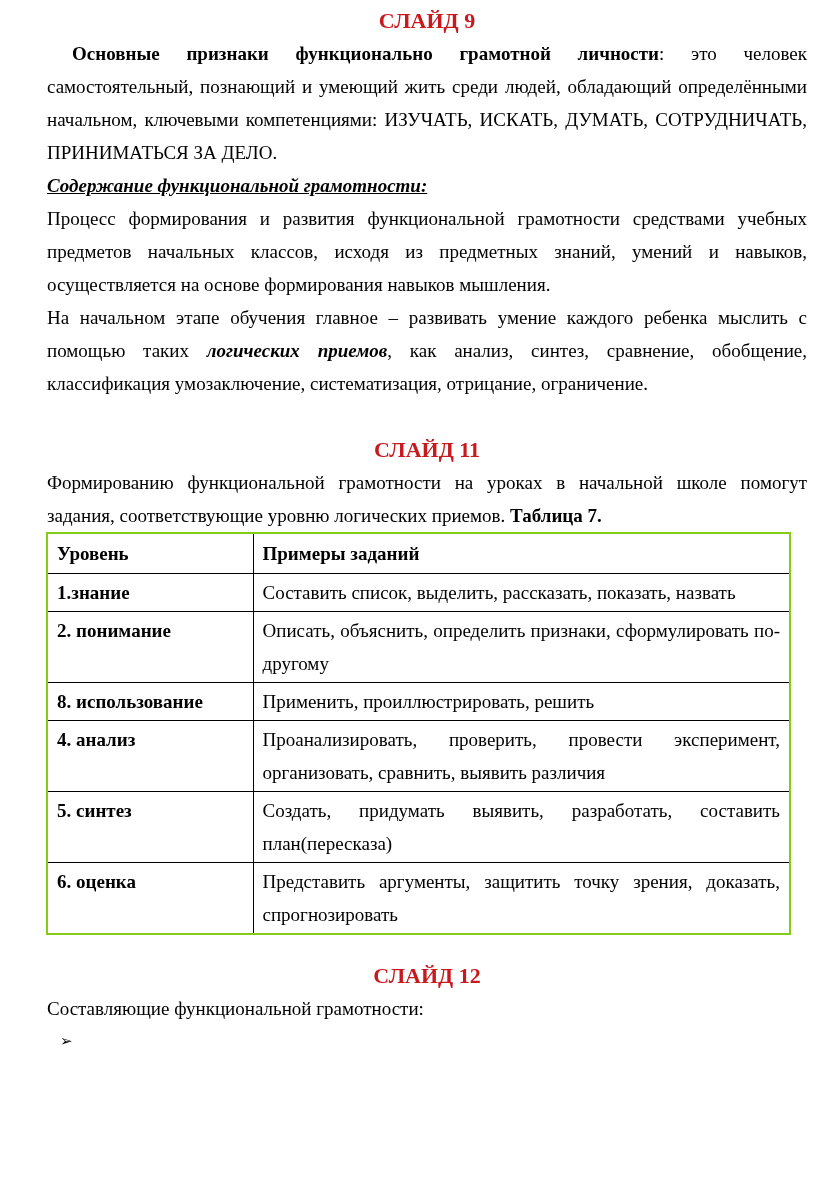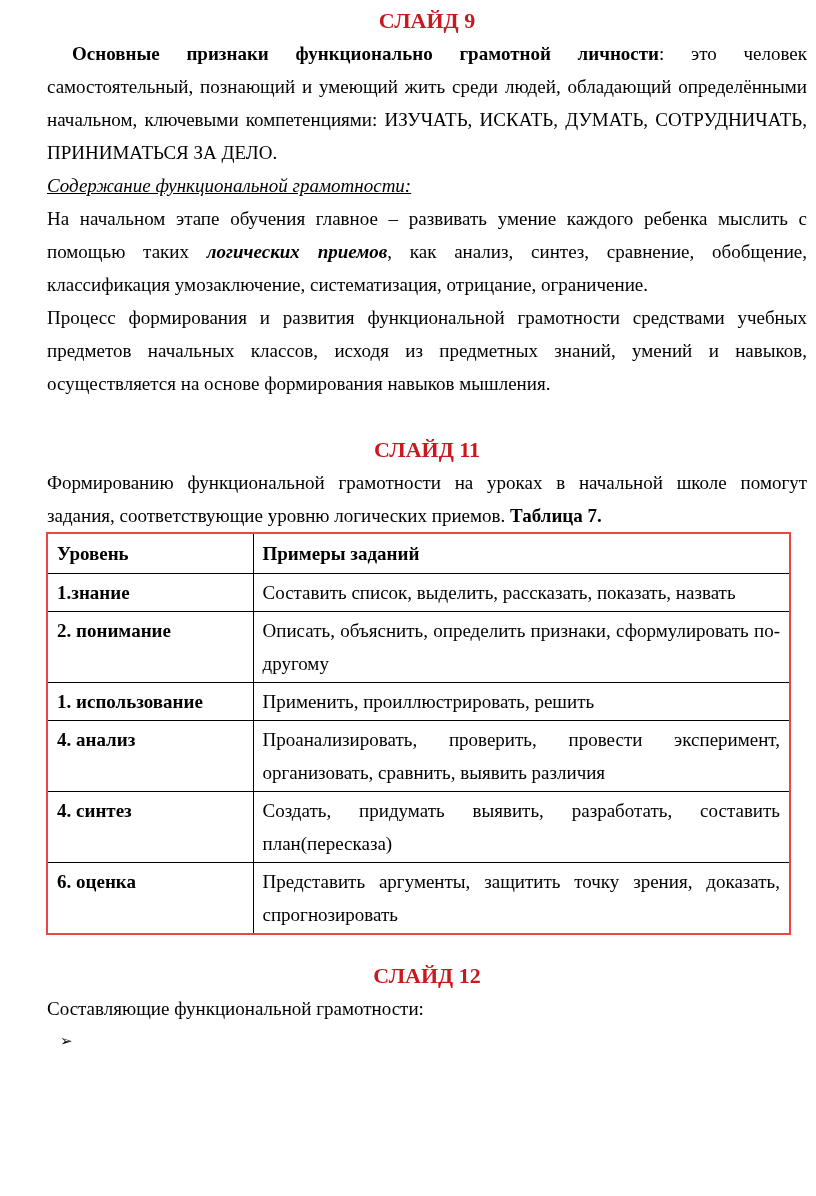--- a/index.html
+++ b/index.html
@@ -29,32 +29,32 @@
   }
   p.para {
     margin: 0;
     text-align: justify;
   }
   .indent-first {
     text-indent: 25px;
   }
   .sub10 {
     margin: 0;
-    font-weight: normal;
+    font-weight: bold;
     font-style: italic;
     text-decoration: underline;
     text-align: left;
   }
   .bold { font-weight: bold; }
   .spacer-line { height: 33px; }
   table.logic-table {
     border-collapse: collapse;
     width: 745px;
     margin-left: -1px;
-    border: 2px solid #ef4444;
+    border: 2px solid #84cc16;
     table-layout: fixed;
   }
   table.logic-table th,
   table.logic-table td {
     border: 1px solid #000;
     vertical-align: top;
     padding: 2px 9px;
     line-height: 33px;
     font-size: 19px;
   }
@@ -89,23 +89,23 @@
 
 <div class="page">
 
   <div class="slide-heading">СЛАЙД 9</div>
 
   <p class="para indent-first"><b>Основные признаки функционально грамотной личности</b><span>: это человек самостоятельный, познающий и умеющий жить среди людей, обладающий определёнными начальном, ключевыми компетенциями: ИЗУЧАТЬ, ИСКАТЬ, ДУМАТЬ, СОТРУДНИЧАТЬ, ПРИНИМАТЬСЯ ЗА ДЕЛО.</span></p>
 
 
   <p class="para sub10">Содержание функциональной грамотности:</p>
 
+  <p class="para">Процесс формирования и развития функциональной грамотности средствами учебных предметов начальных классов, исходя из предметных знаний, умений и навыков, осуществляется на основе формирования навыков мышления.</p>
+
   <p class="para"><span>На начальном этапе обучения главное – развивать умение каждого ребенка мыслить с помощью таких </span><b><i>логических приемов</i></b><span>, как анализ, синтез, сравнение, обобщение, классификация умозаключение, систематизация, отрицание, ограничение.</span></p>
-
-  <p class="para">Процесс формирования и развития функциональной грамотности средствами учебных предметов начальных классов, исходя из предметных знаний, умений и навыков, осуществляется на основе формирования навыков мышления.</p>
 
   <div class="spacer-line"></div>
 
   <div class="slide-heading">СЛАЙД 11</div>
 
   <p class="para"><span>Формированию функциональной грамотности на уроках в начальной школе помогут задания, соответствующие уровню логических приемов. </span><b>Таблица 7.</b></p>
 
 
   <table class="logic-table">
     <colgroup>
@@ -121,29 +121,29 @@
     <tbody>
       <tr>
         <td class="level-cell">1.знание</td>
         <td class="examples-cell">Составить список, выделить, рассказать, показать, назвать</td>
       </tr>
       <tr>
         <td class="level-cell">2. понимание</td>
         <td class="examples-cell">Описать, объяснить, определить признаки, сформулировать по-другому</td>
       </tr>
       <tr>
-        <td class="level-cell">1. использование</td>
+        <td class="level-cell">8. использование</td>
         <td class="examples-cell">Применить, проиллюстрировать, решить</td>
       </tr>
       <tr>
         <td class="level-cell">4. анализ</td>
         <td class="examples-cell">Проанализировать, проверить, провести эксперимент, организовать, сравнить, выявить различия</td>
       </tr>
       <tr>
-        <td class="level-cell">4. синтез</td>
+        <td class="level-cell">5. синтез</td>
         <td class="examples-cell">Создать, придумать выявить, разработать, составить план(пересказа)</td>
       </tr>
       <tr>
         <td class="level-cell">6. оценка</td>
         <td class="examples-cell">Представить аргументы, защитить точку зрения, доказать, спрогнозировать</td>
       </tr>
     </tbody>
   </table>
 
   <div class="slide-heading slide12-heading">СЛАЙД 12</div>

